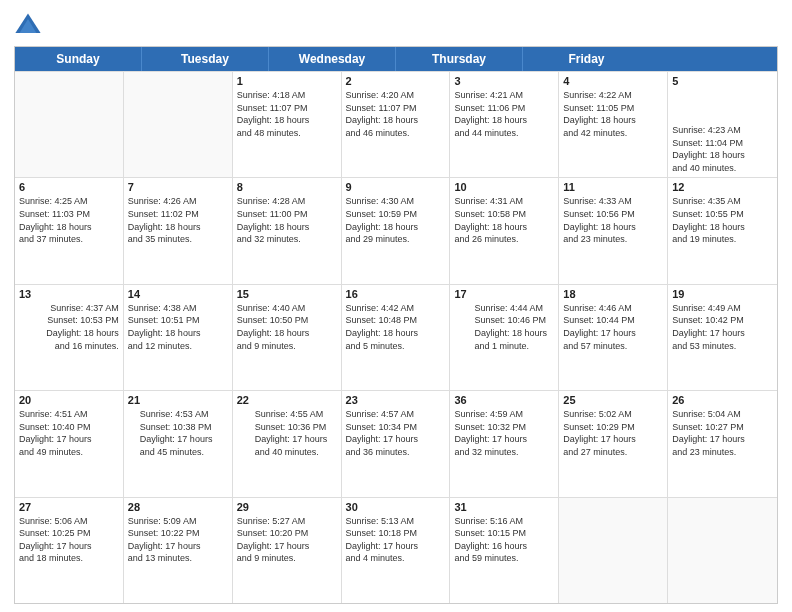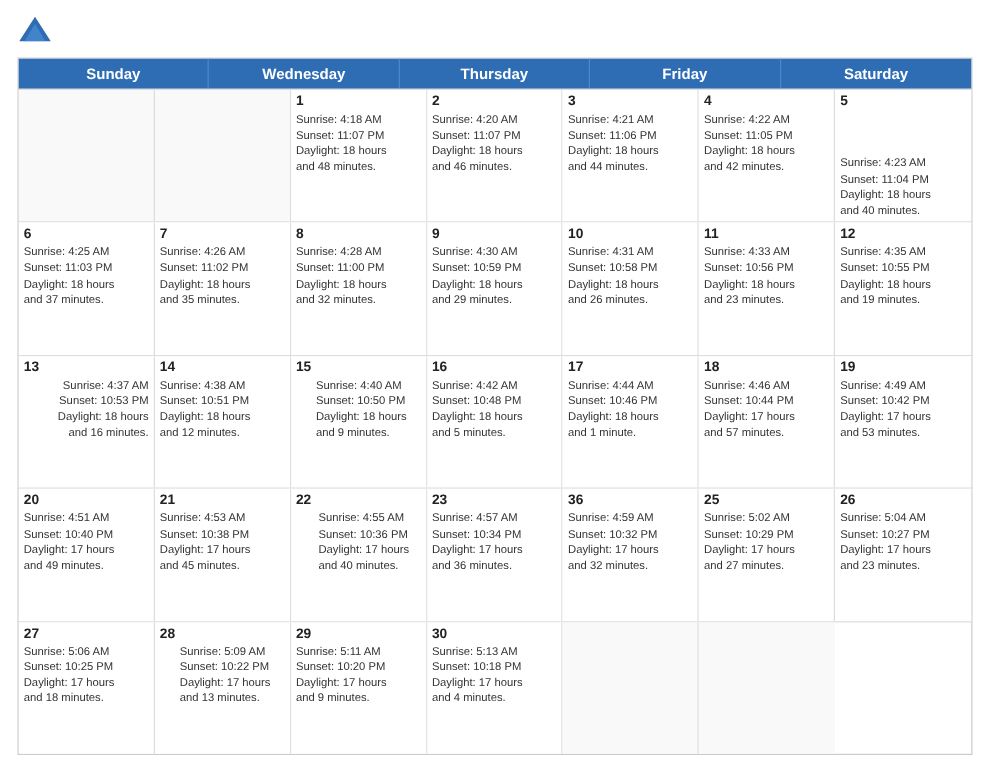--- a/index.html
+++ b/index.html
@@ -64,21 +64,21 @@
       color: #555;
     }
     .calendar {
       flex: 1;
       display: flex;
       flex-direction: column;
       border: 1px solid #ccc;
     }
     .cal-header {
       display: grid;
-      grid-template-columns: repeat(5, 1fr);
+      grid-template-columns: repeat(6, 1fr);
       background: #2e6db4;
     }
     .cal-header-cell {
       color: #fff;
       font-size: 12px;
       font-weight: bold;
       padding: 5px 4px;
       text-align: center;
       border-right: 1px solid #4a88cc;
     }
@@ -139,24 +139,24 @@
     </div>
     <div class="title-block">
       <div class="main-title"></div>
       <div class="subtitle"></div>
     </div>
   </div>
 
   <div class="calendar">
     <div class="cal-header" id="cal-header">
         <div class="cal-header-cell">Sunday</div>
+        <div class="cal-header-cell">Tuesday</div>
         <div class="cal-header-cell">Wednesday</div>
         <div class="cal-header-cell">Thursday</div>
         <div class="cal-header-cell">Friday</div>
-        <div class="cal-header-cell">Saturday</div>
       </div>
     <div class="cal-body" id="cal-body">
         <div class="cal-row">
           <div class="cal-cell empty"></div>
           <div class="cal-cell empty"></div>
           <div class="cal-cell">
             <div class="day-num">1</div>
             <div class="day-info" style="white-space: pre-line;">Sunrise: 4:18 AM
 Sunset: 11:07 PM
 Daylight: 18 hours
@@ -252,35 +252,35 @@
           </div>
           <div class="cal-cell">
             <div class="day-num">14</div>
             <div class="day-info" style="white-space: pre-line;">Sunrise: 4:38 AM
 Sunset: 10:51 PM
 Daylight: 18 hours
 and 12 minutes.</div>
           </div>
           <div class="cal-cell">
             <div class="day-num">15</div>
-            <div class="day-info" style="white-space: pre-line; margin-left: 16px;">Sunrise: 4:40 AM
+            <div class="day-info" style="white-space: pre-line;">Sunrise: 4:40 AM
 Sunset: 10:50 PM
 Daylight: 18 hours
 and 9 minutes.</div>
           </div>
           <div class="cal-cell">
             <div class="day-num">16</div>
             <div class="day-info" style="white-space: pre-line;">Sunrise: 4:42 AM
 Sunset: 10:48 PM
 Daylight: 18 hours
 and 5 minutes.</div>
           </div>
           <div class="cal-cell">
             <div class="day-num">17</div>
-            <div class="day-info" style="white-space: pre-line;">Sunrise: 4:44 AM
+            <div class="day-info" style="white-space: pre-line; margin-left: 20px;">Sunrise: 4:44 AM
 Sunset: 10:46 PM
 Daylight: 18 hours
 and 1 minute.</div>
           </div>
           <div class="cal-cell">
             <div class="day-num">18</div>
             <div class="day-info" style="white-space: pre-line;">Sunrise: 4:46 AM
 Sunset: 10:44 PM
 Daylight: 17 hours
 and 57 minutes.</div>
@@ -296,21 +296,21 @@
         <div class="cal-row">
           <div class="cal-cell">
             <div class="day-num">20</div>
             <div class="day-info" style="white-space: pre-line;">Sunrise: 4:51 AM
 Sunset: 10:40 PM
 Daylight: 17 hours
 and 49 minutes.</div>
           </div>
           <div class="cal-cell">
             <div class="day-num">21</div>
-            <div class="day-info" style="white-space: pre-line;">Sunrise: 4:53 AM
+            <div class="day-info" style="white-space: pre-line; margin-left: 12px;">Sunrise: 4:53 AM
 Sunset: 10:38 PM
 Daylight: 17 hours
 and 45 minutes.</div>
           </div>
           <div class="cal-cell">
             <div class="day-num">22</div>
             <div class="day-info" style="white-space: pre-line; margin-left: 18px;">Sunrise: 4:55 AM
 Sunset: 10:36 PM
 Daylight: 17 hours
 and 40 minutes.</div>
@@ -347,37 +347,44 @@
         <div class="cal-row">
           <div class="cal-cell">
             <div class="day-num">27</div>
             <div class="day-info" style="white-space: pre-line;">Sunrise: 5:06 AM
 Sunset: 10:25 PM
 Daylight: 17 hours
 and 18 minutes.</div>
           </div>
           <div class="cal-cell">
             <div class="day-num">28</div>
-            <div class="day-info" style="white-space: pre-line; margin-left: 16px;">Sunrise: 5:09 AM
+            <div class="day-info" style="white-space: pre-line;">Sunrise: 5:09 AM
 Sunset: 10:22 PM
 Daylight: 17 hours
 and 13 minutes.</div>
           </div>
           <div class="cal-cell">
             <div class="day-num">29</div>
-            <div class="day-info" style="white-space: pre-line;">Sunrise: 5:11 AM
+            <div class="day-info" style="white-space: pre-line;">Sunrise: 5:27 AM
 Sunset: 10:20 PM
 Daylight: 17 hours
 and 9 minutes.</div>
           </div>
           <div class="cal-cell">
             <div class="day-num">30</div>
             <div class="day-info" style="white-space: pre-line;">Sunrise: 5:13 AM
 Sunset: 10:18 PM
 Daylight: 17 hours
 and 4 minutes.</div>
+          </div>
+          <div class="cal-cell">
+            <div class="day-num">31</div>
+            <div class="day-info" style="white-space: pre-line;">Sunrise: 5:16 AM
+Sunset: 10:15 PM
+Daylight: 16 hours
+and 59 minutes.</div>
           </div>
           <div class="cal-cell empty"></div>
           <div class="cal-cell empty"></div>
         </div>
       </div>
   </div>
 </div>
 
 </body></html>

